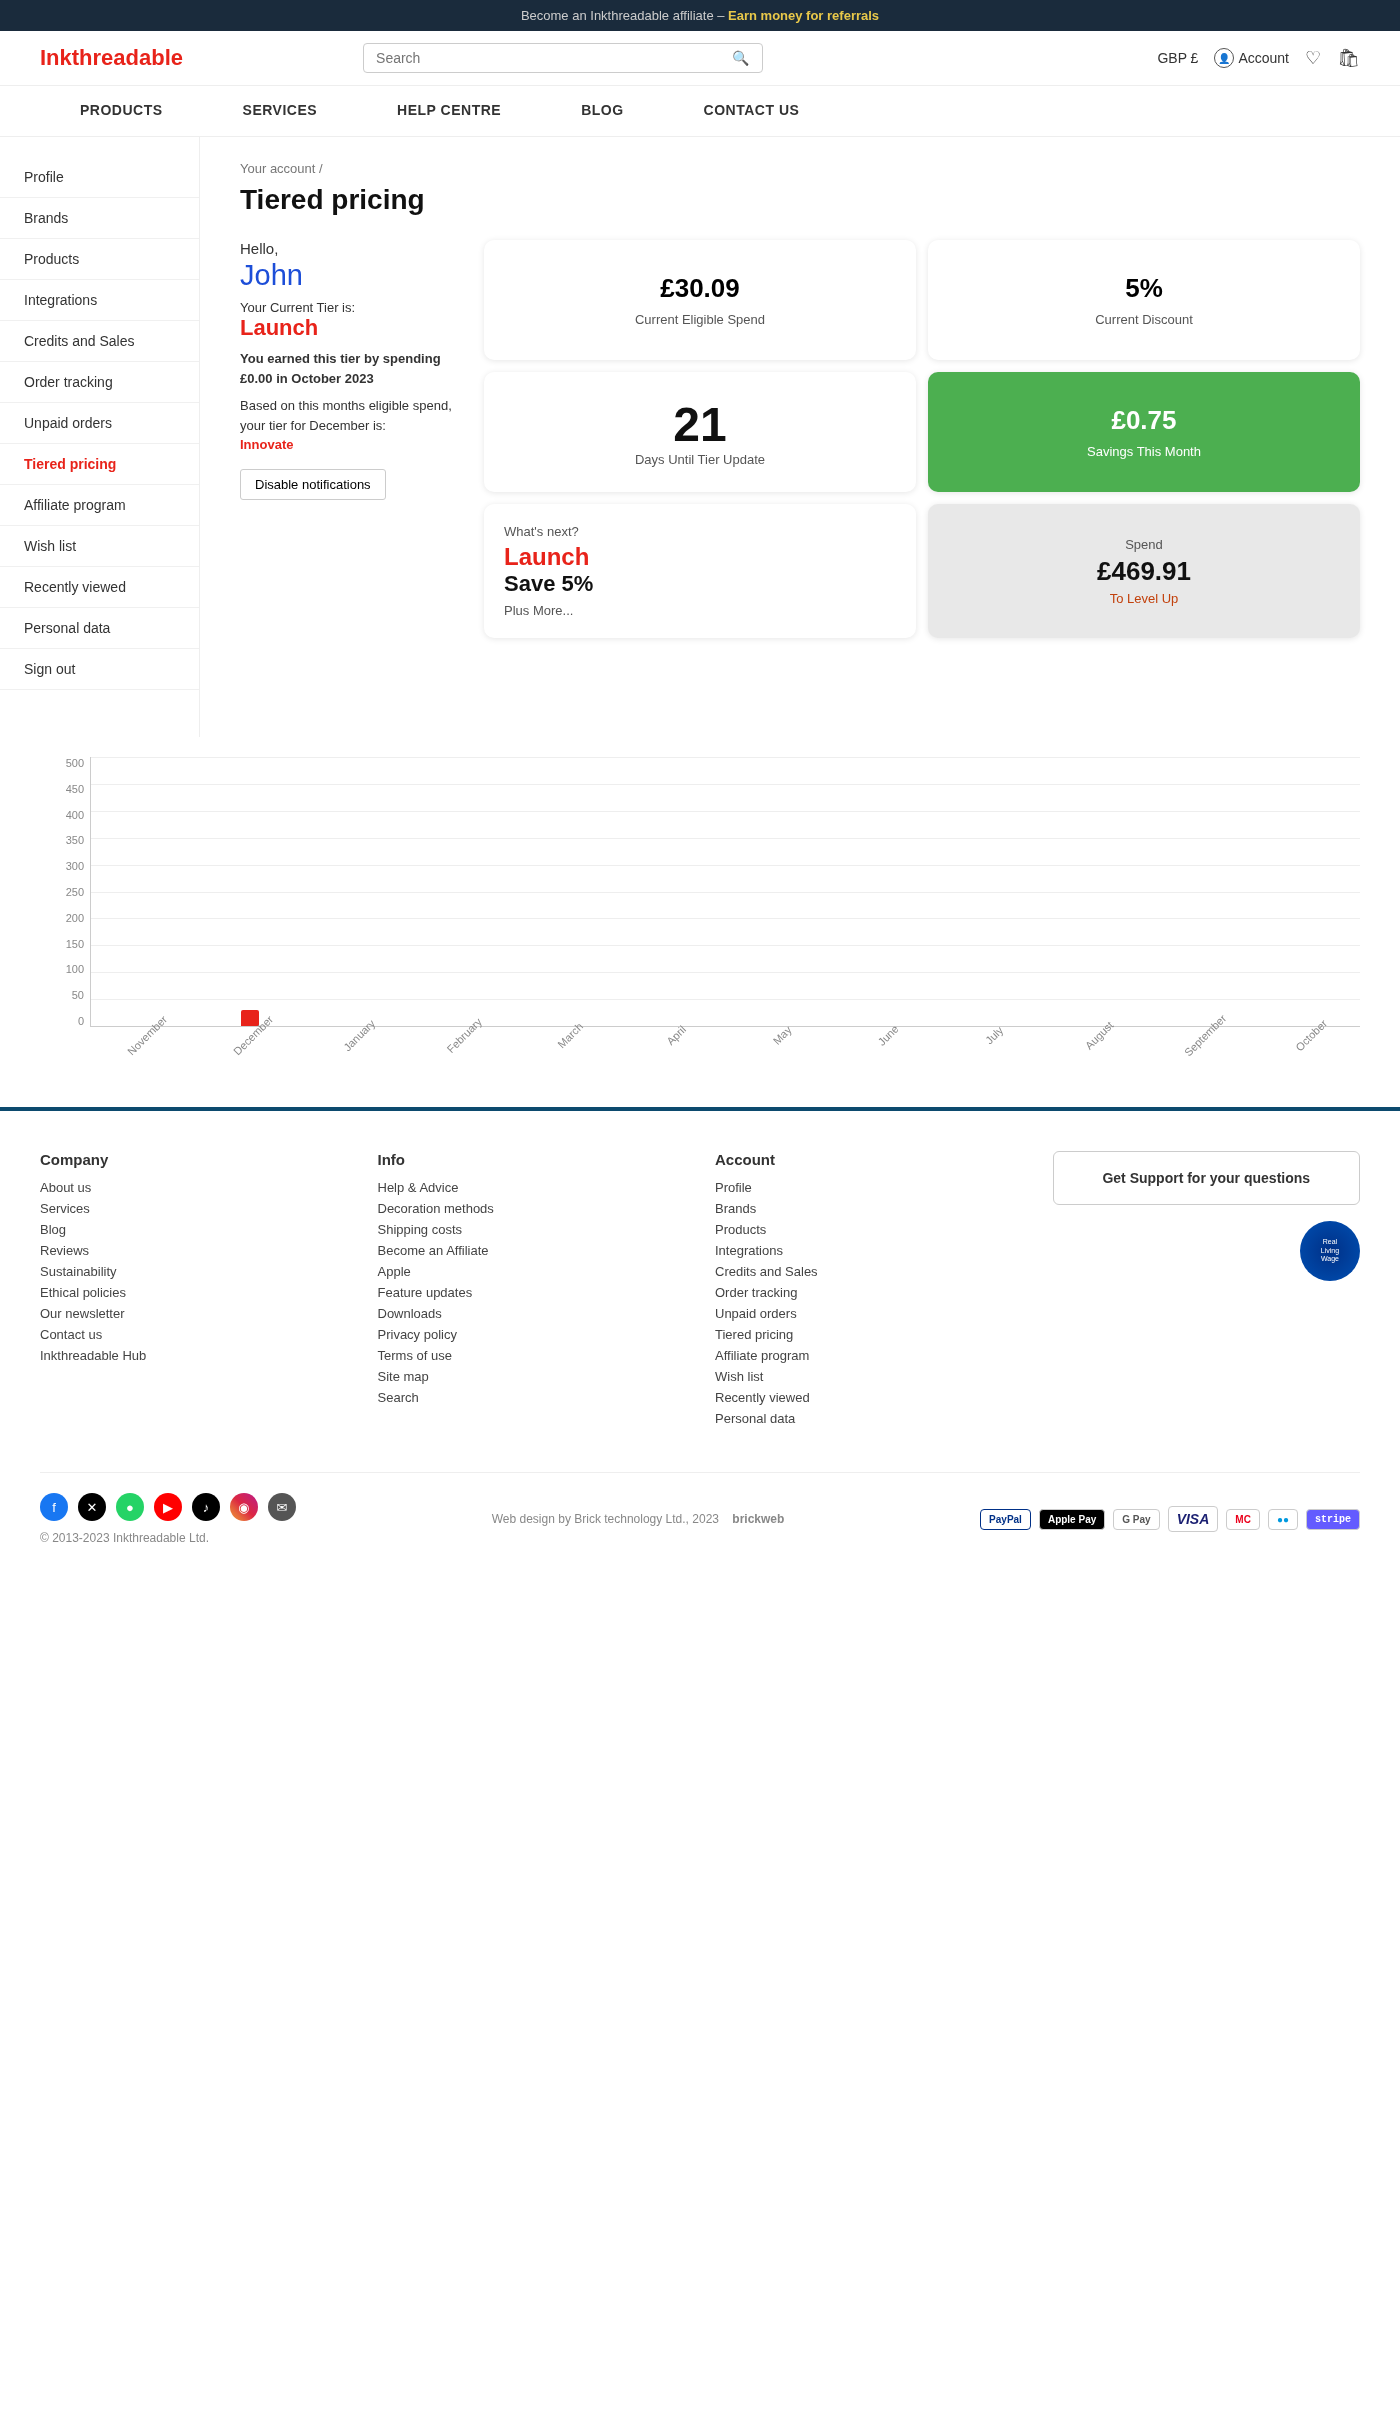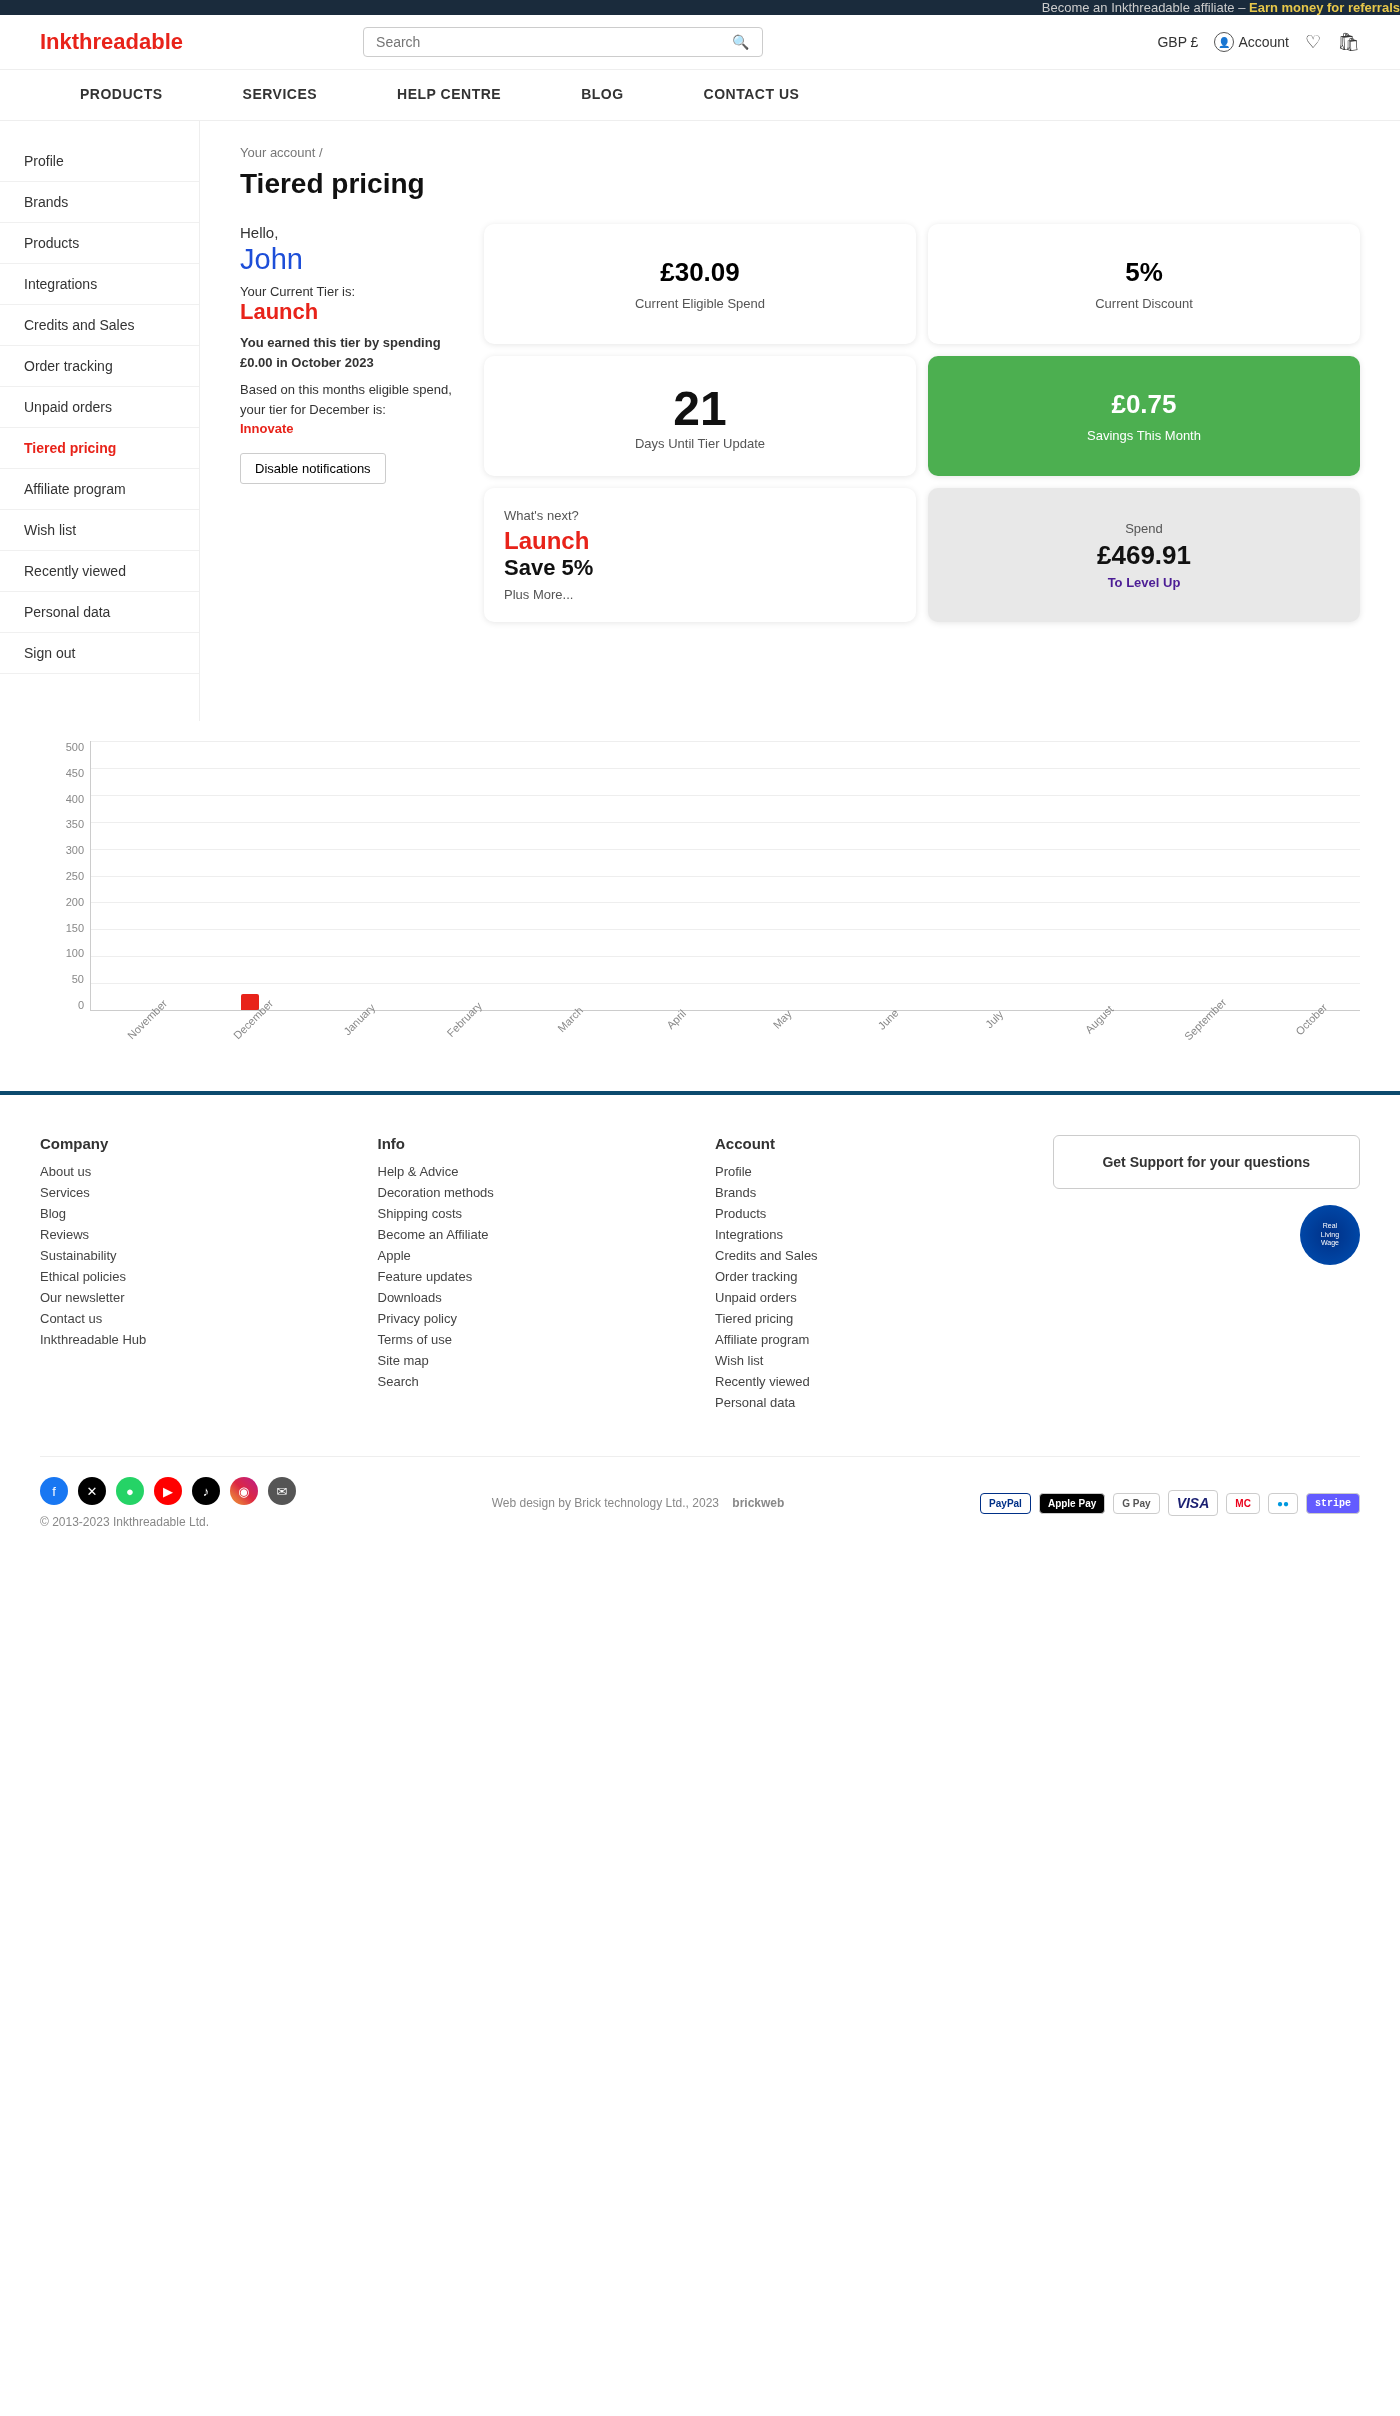--- a/index.html
+++ b/index.html
@@ -2,21 +2,22 @@
 <html><head>
   <meta charset="utf-8">
   <style>
     * { box-sizing: border-box; margin: 0; padding: 0; }
     body { font-family: Arial, sans-serif; color: #333; background: #fff; font-size: 14px; }
 
     
     .top-banner {
       background: #1a2b3c;
       color: #ccc;
-      text-align: right;
+      text-align: center;
+      padding: 8px;
       font-size: 13px;
     }
     .top-banner a { color: #e8c84a; text-decoration: none; font-weight: bold; }
 
     
     .header {
       display: flex;
       align-items: center;
       padding: 12px 40px;
       border-bottom: 1px solid #eee;
@@ -434,21 +435,21 @@
         <div class="card whatsnext">
           <div class="whats-next-title">What's next?</div>
           <div class="tier-label-red">Launch</div>
           <div class="save-text">Save 5%</div>
           <div class="plus-more">Plus More...</div>
         </div>
 
         <div class="card gray" style="align-items:center; justify-content:center;">
           <div class="card-spend-label" style="font-size:13px; color:#555; margin-bottom:4px;">Spend</div>
           <div class="card-value">£469.91</div>
-          <div style="font-size:13px; color:#4c1d95;font-weight:bold;">To Level Up</div>
+          <div style="font-size:13px; color:#c2410c;">To Level Up</div>
         </div>
 
       </div>
     </div>
   </main>
 </div>
 
 <div class="chart-section">
 
   <div style="position:relative; padding-left:50px; padding-bottom:50px; height:320px;">

